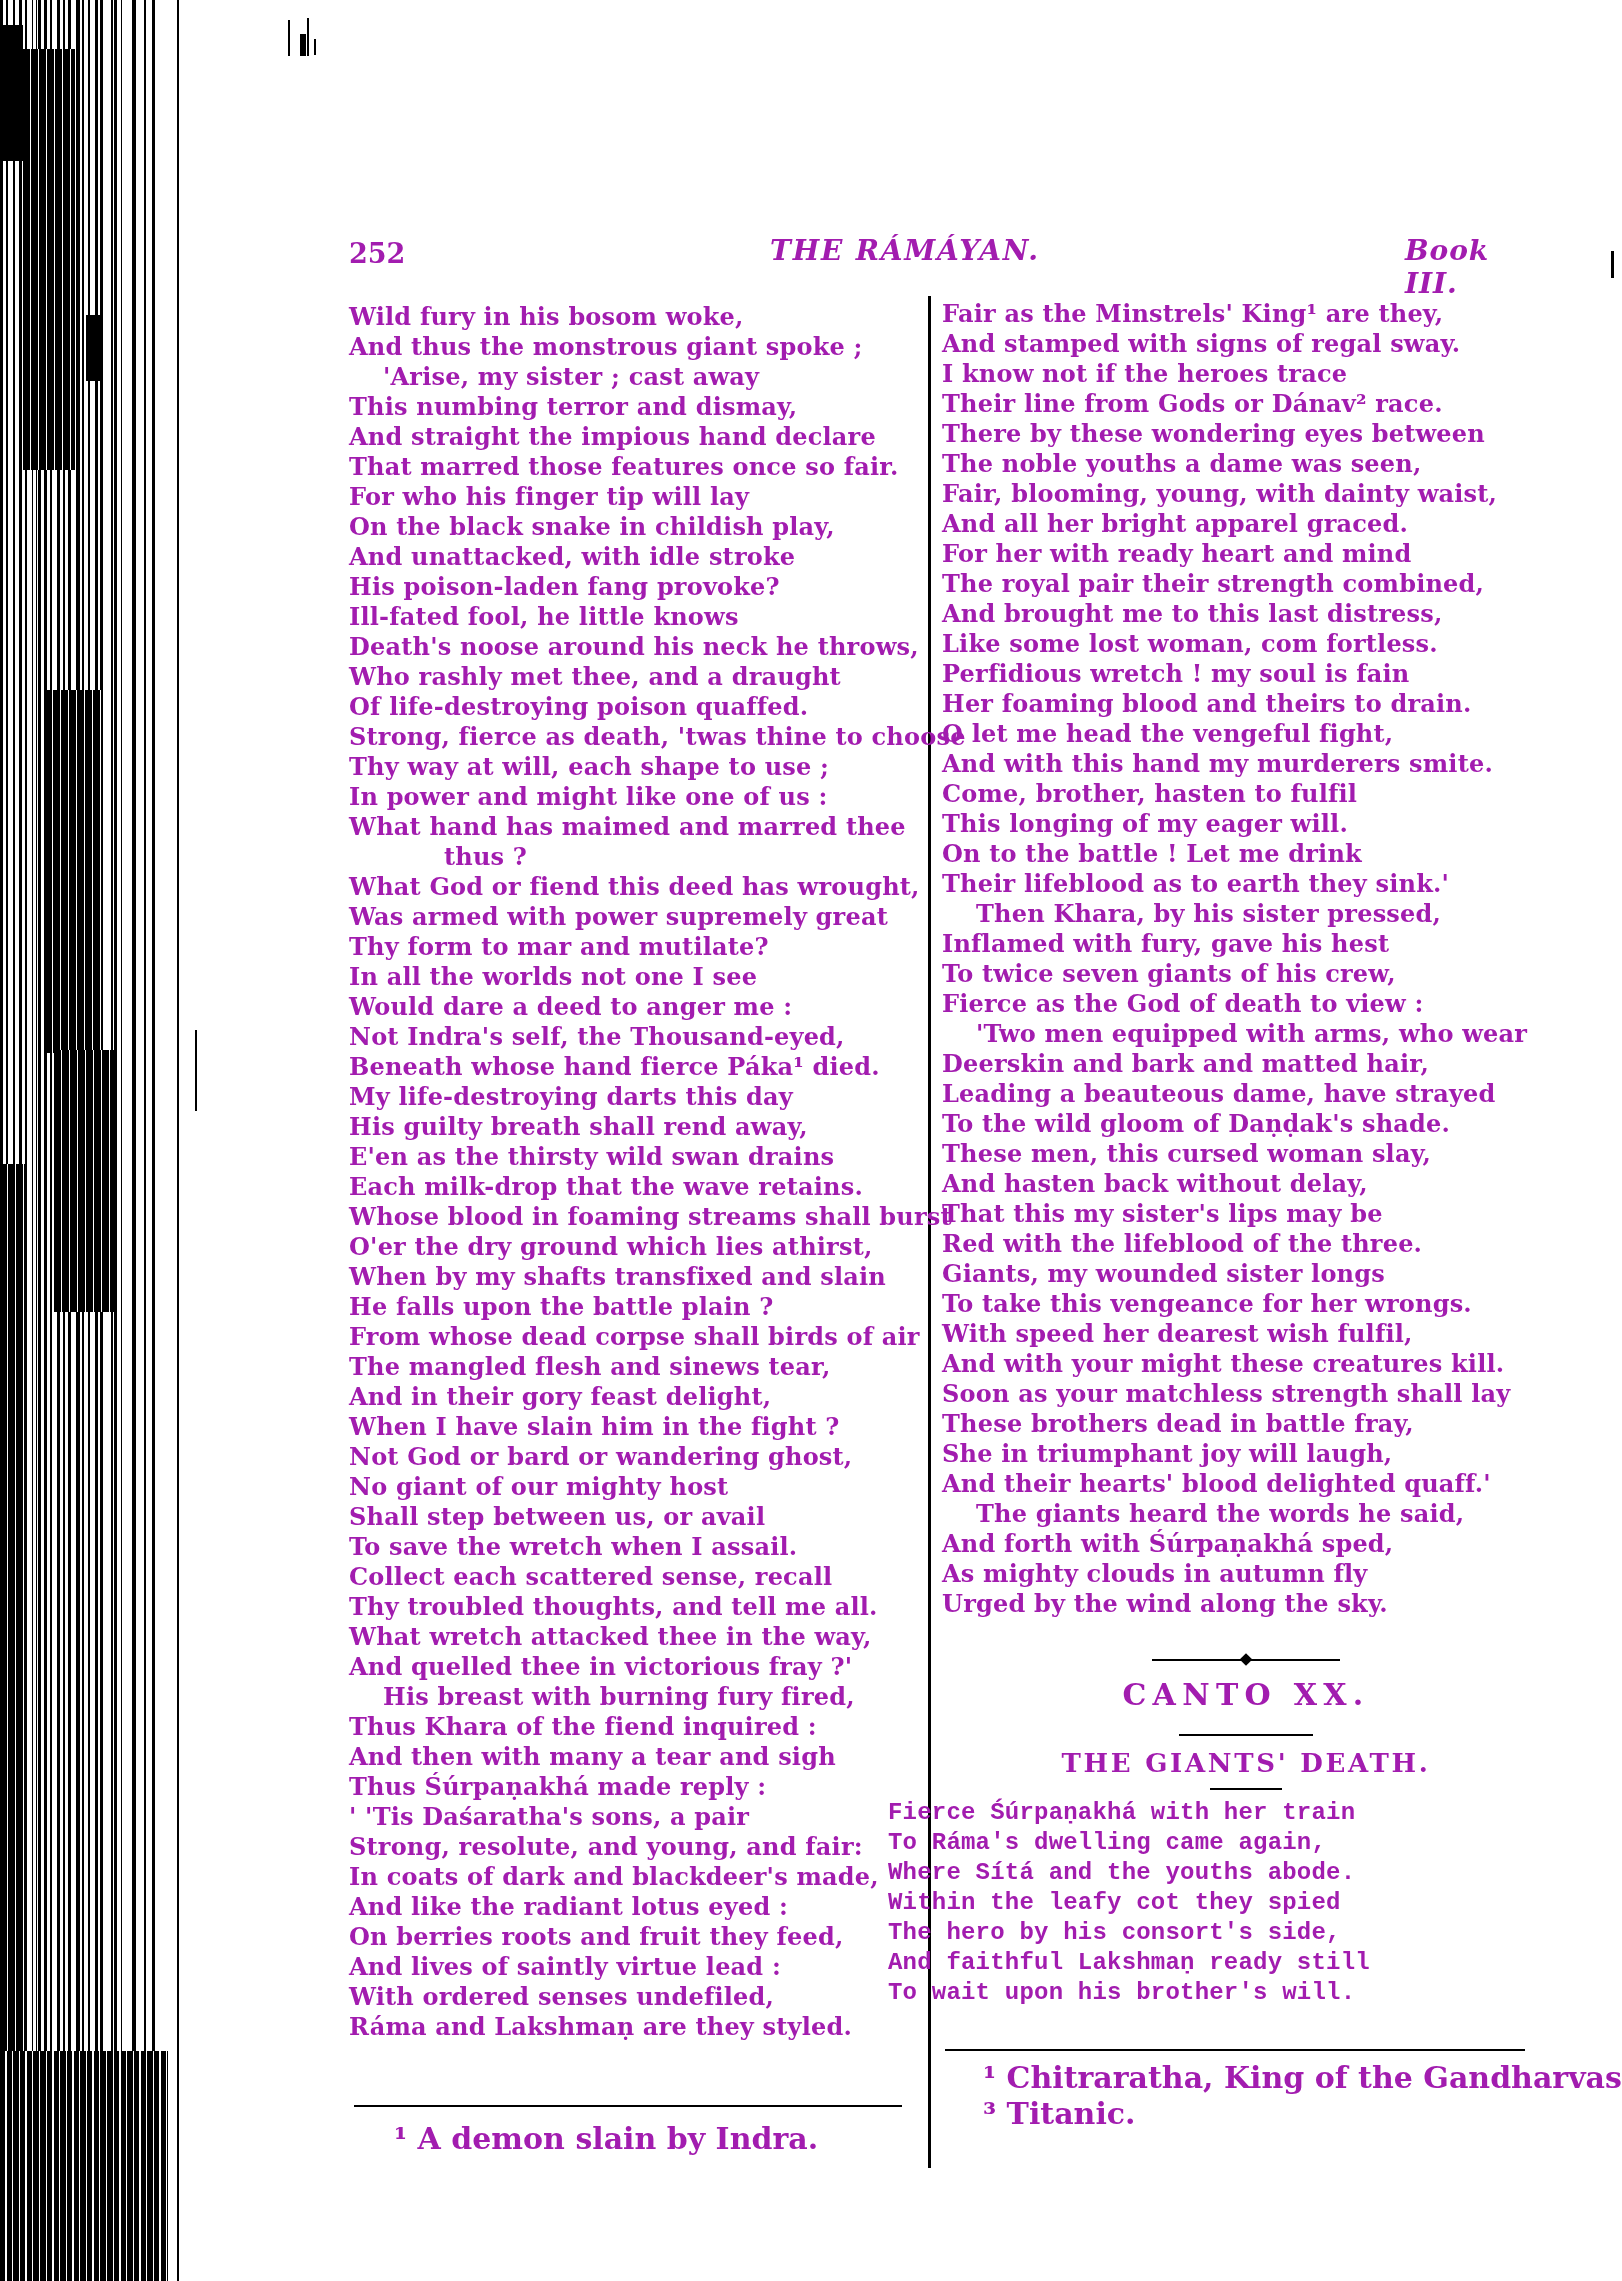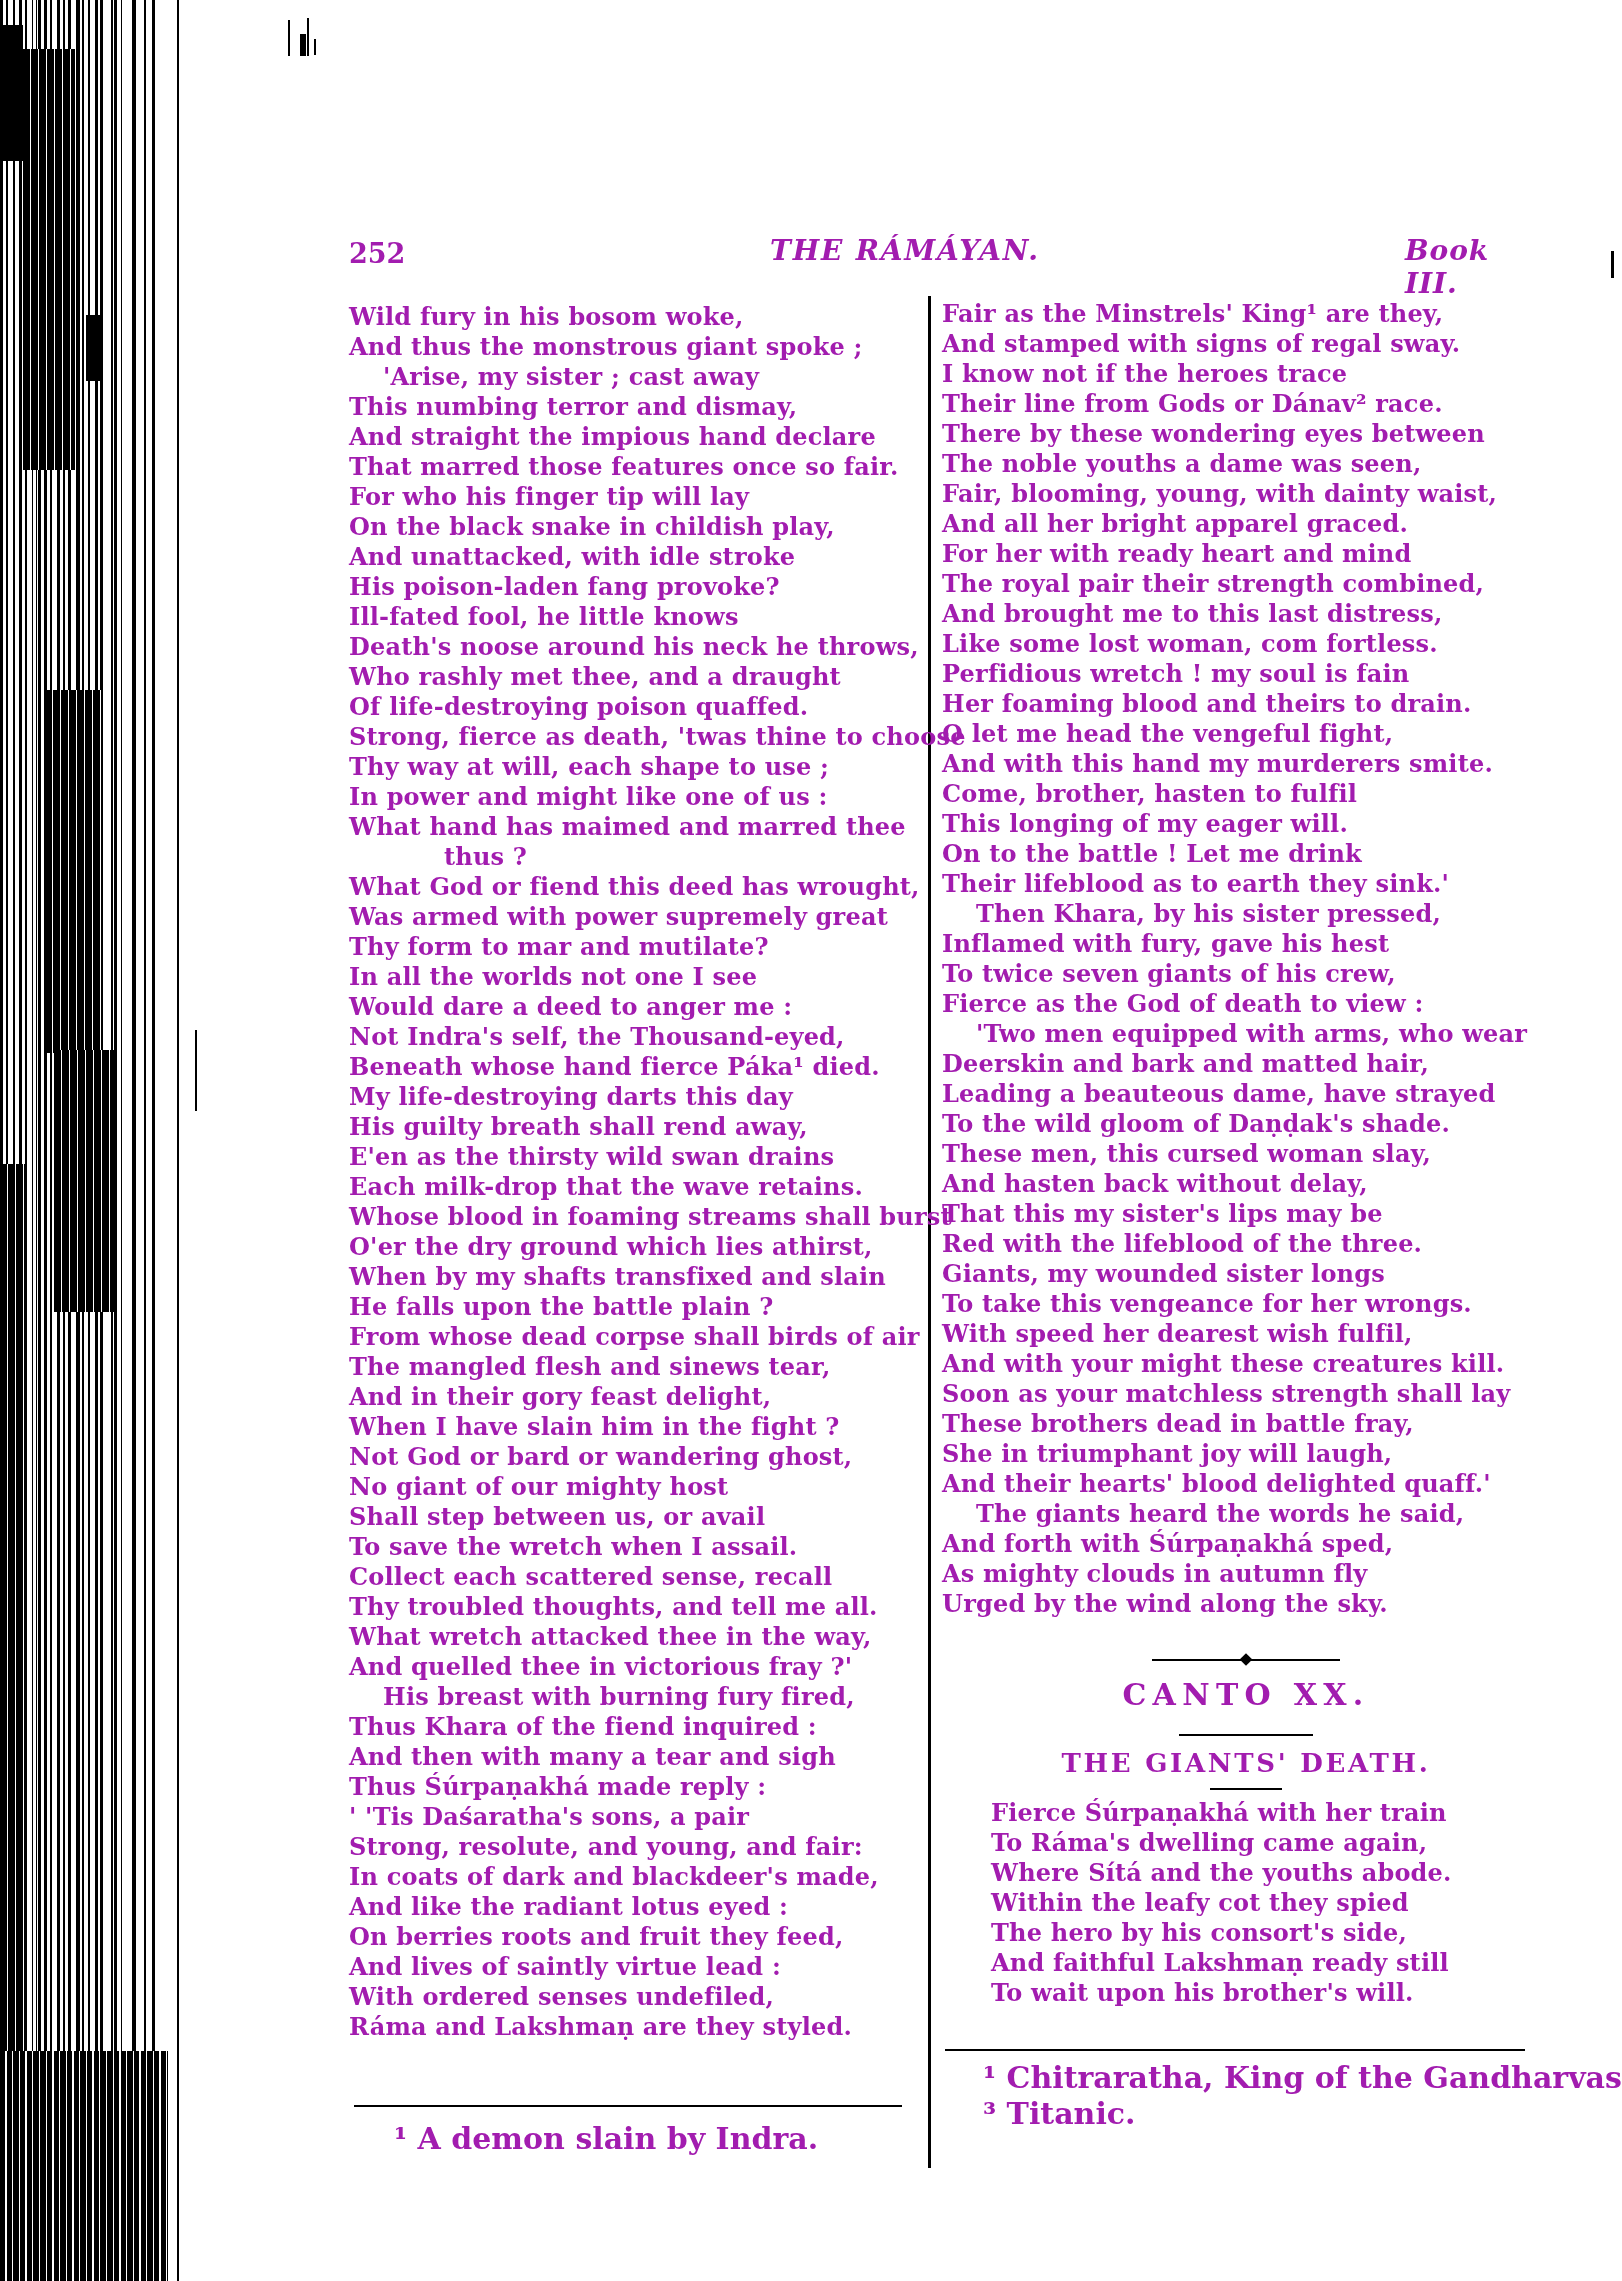--- a/index.html
+++ b/index.html
@@ -36,21 +36,21 @@
   .book-label{position:absolute;left:1514px;top:-3.6px;transform:translateX(-100%);
     font-size:28px;font-weight:bold;font-style:italic;letter-spacing:0.9px;}
 
   
   .col{position:absolute;white-space:nowrap;}
   .col .line{font-size:24px;font-weight:bold;line-height:30px;height:30px;letter-spacing:0.2px;}
   .col .line.ind1{padding-left:34px;}
   .col .line.ind2{padding-left:95px;}
   .col-left{left:349px;top:302px;width:582px;}
   .col-right-s1{left:942px;top:299px;width:609px;}
-  .col-right-s2{left:991px;top:1798px;width:609px;}
+  .col-right-s2{left:888px;top:1798px;width:609px;font-family:Liberation Mono, monospace;}
 
   .divider{position:absolute;left:928px;top:296px;width:2.7px;height:1872px;background:#000;}
 
   
   .decor-rule{position:absolute;left:1152px;top:1659px;width:188px;border-top:2.7px solid #000;}
   .decor-rule::after{content:"";position:absolute;left:50%;top:-6.3px;width:9px;height:9px;
     background:#000;transform:translateX(-50%) rotate(45deg);}
   .canto-title{position:absolute;left:1246px;top:1677px;transform:translateX(-50%);
     font-size:30px;letter-spacing:6.3px;font-weight:bold;}
   .rule-short-1{position:absolute;left:1179px;top:1734px;width:134px;border-top:2.7px solid #000;}

